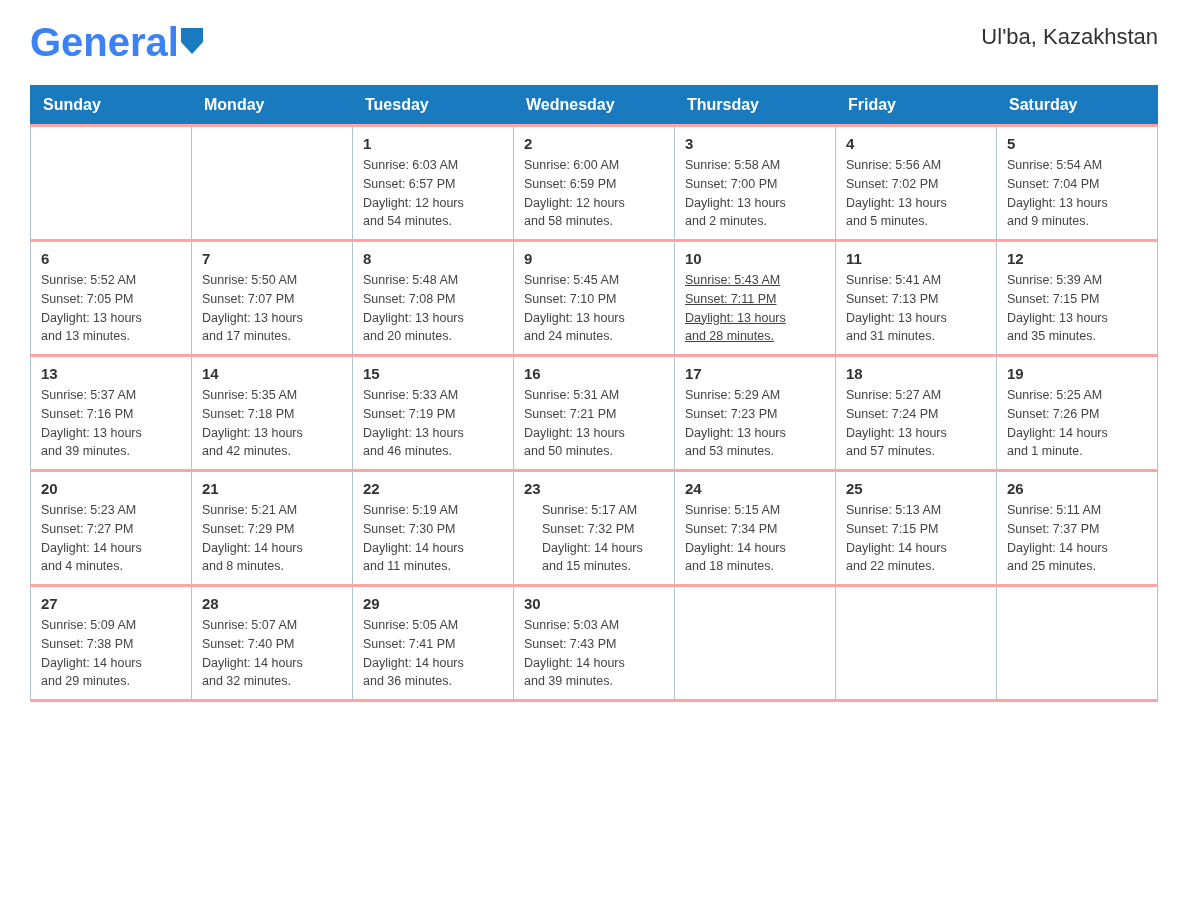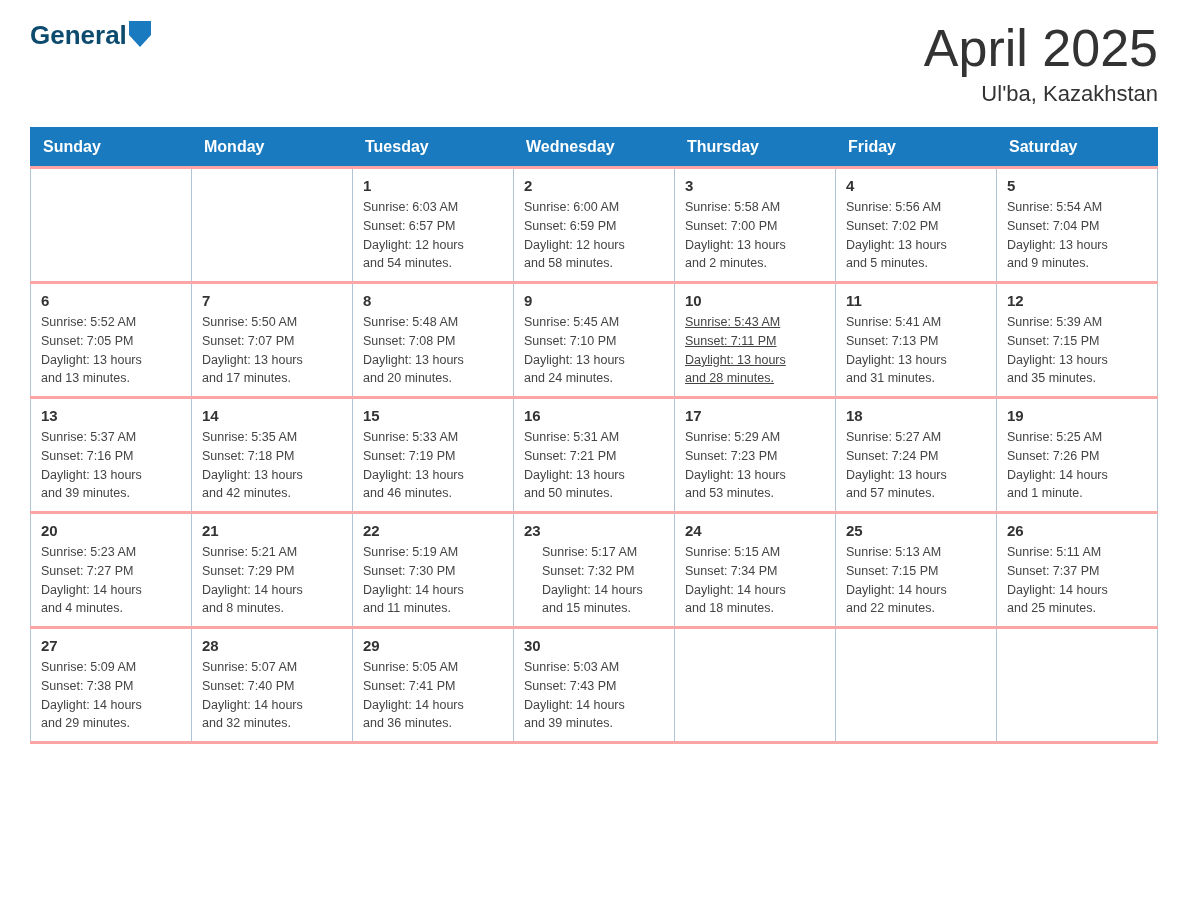--- a/index.html
+++ b/index.html
@@ -74,23 +74,23 @@
     }
     .logo-container {
       display: flex;
       flex-direction: column;
     }
     .logo-top {
       display: flex;
       align-items: center;
     }
     .logo-general {
-      font-size: 26px;
+      font-size: 40px;
       font-weight: bold;
-      color: #0c4a6e;
+      color: #3b82f6;
     }
     .logo-blue-word {
       font-size: 30px;
       font-weight: bold;
       color: #1a7abf;
       margin-top: -2px;
     }
   </style>
 </head>
 <body>
@@ -99,21 +99,20 @@
   <div class="logo-container">
     <div class="logo-top">
       <span class="logo-general">General</span>
       <svg width="22" height="26" viewBox="0 0 22 26" style="margin-left:2px; margin-top:-4px;">
         <rect x="0" y="0" width="22" height="14" fill="#1a7abf"></rect>
         <polygon points="0,14 11,26 22,14" fill="#1a7abf"></polygon>
       </svg>
     </div>
   </div>
   <div class="title-block">
-    <h1>April 2025</h1>
     <h2>Ul'ba, Kazakhstan</h2>
   </div>
 </div>
 
 <table class="calendar">
   <thead>
     <tr>
 
     <th>Sunday</th>
         <th>Monday</th>

